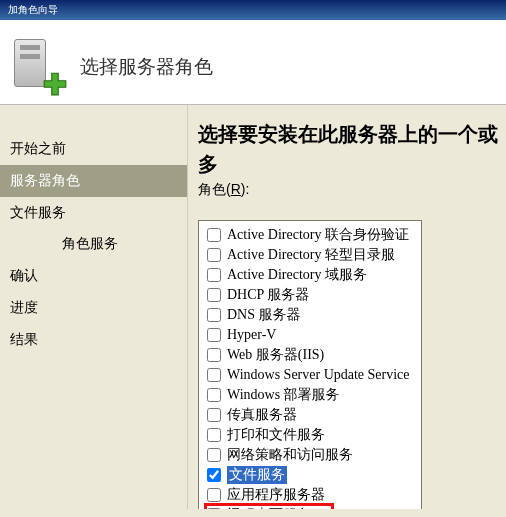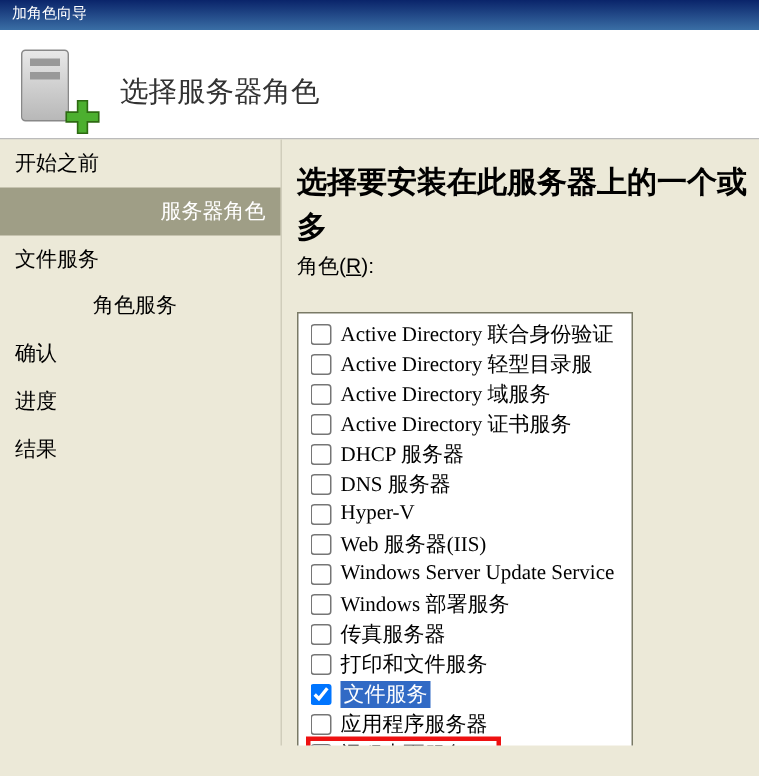--- a/index.html
+++ b/index.html
@@ -18,21 +18,21 @@
       font-size: 10px;
       height: 20px;
       line-height: 16px;
     }
     .header {
       background: #ffffff;
       padding: 18px 14px 8px 14px;
       display: flex;
       align-items: center;
       gap: 18px;
-      height: 72px;
+      height: 84px;
     }
     .header-icon {
       width: 48px;
       height: 56px;
       position: relative;
       flex-shrink: 0;
     }
     .server-box {
       width: 32px;
       height: 48px;
@@ -70,34 +70,33 @@
     }
     .content {
       display: flex;
       height: calc(517px - 20px - 92px);
       border-top: 1px solid #bbb;
     }
     .sidebar {
       width: 188px;
       background: #ece9d8;
       border-right: 1px solid #d0cdbb;
-      padding-top: 0;
+      padding-top: 28px;
     }
     .sidebar-item {
       padding: 4px 10px;
       color: #000;
       cursor: pointer;
       font-size: 14px;
       line-height: 1.7;
     }
     .sidebar-item.indent { padding-left: 22px; margin-left: 40px; }
     .sidebar-item.active {
       background: #9f9e86;
       color: #fff;
-      text-align: right;
     }
     .right {
       flex: 1;
       background: #ece9d8;
       padding: 14px 0 0 10px;
       overflow: hidden;
     }
     .instr {
       font-size: 20px;
       margin-bottom: 2px;
@@ -189,24 +188,20 @@
         <div class="roleitem">
           <input type="checkbox" style="">
           <span class="roleitem-label">Active Directory 轻型目录服</span>
         </div>
         <div class="roleitem">
           <input type="checkbox" style="">
           <span class="roleitem-label">Active Directory 域服务</span>
         </div>
         <div class="roleitem">
           <input type="checkbox" style="">
-          <span class="roleitem-label">Active Directory 证书服务</span>
-        </div>
-        <div class="roleitem">
-          <input type="checkbox" style="">
           <span class="roleitem-label">DHCP 服务器</span>
         </div>
         <div class="roleitem">
           <input type="checkbox" style="">
           <span class="roleitem-label">DNS 服务器</span>
         </div>
         <div class="roleitem">
           <input type="checkbox" style="">
           <span class="roleitem-label">Hyper-V</span>
         </div>
@@ -222,20 +217,24 @@
           <input type="checkbox" style="">
           <span class="roleitem-label">Windows 部署服务</span>
         </div>
         <div class="roleitem">
           <input type="checkbox" style="">
           <span class="roleitem-label">传真服务器</span>
         </div>
         <div class="roleitem">
           <input type="checkbox" style="">
           <span class="roleitem-label">打印和文件服务</span>
+        </div>
+        <div class="roleitem">
+          <input type="checkbox" style="">
+          <span class="roleitem-label">网络策略和访问服务</span>
         </div>
         <div class="roleitem selected">
           <input type="checkbox" checked="" style="">
           <span class="roleitem-label">文件服务</span>
         </div>
         <div class="roleitem">
           <input type="checkbox" style="">
           <span class="roleitem-label">应用程序服务器</span>
         </div>
         <div class="roleitem">

